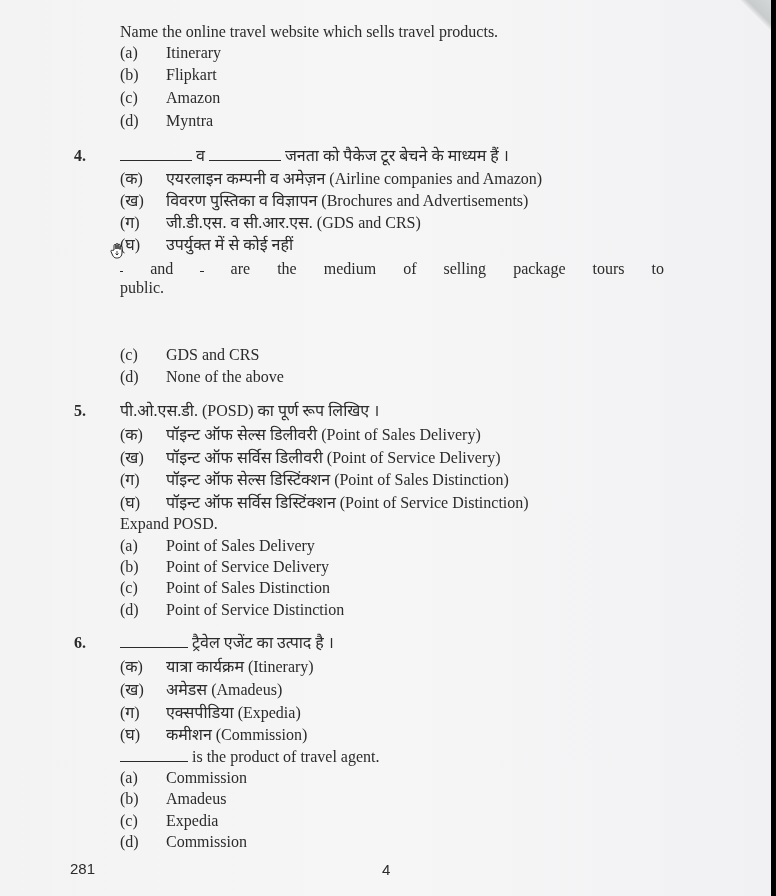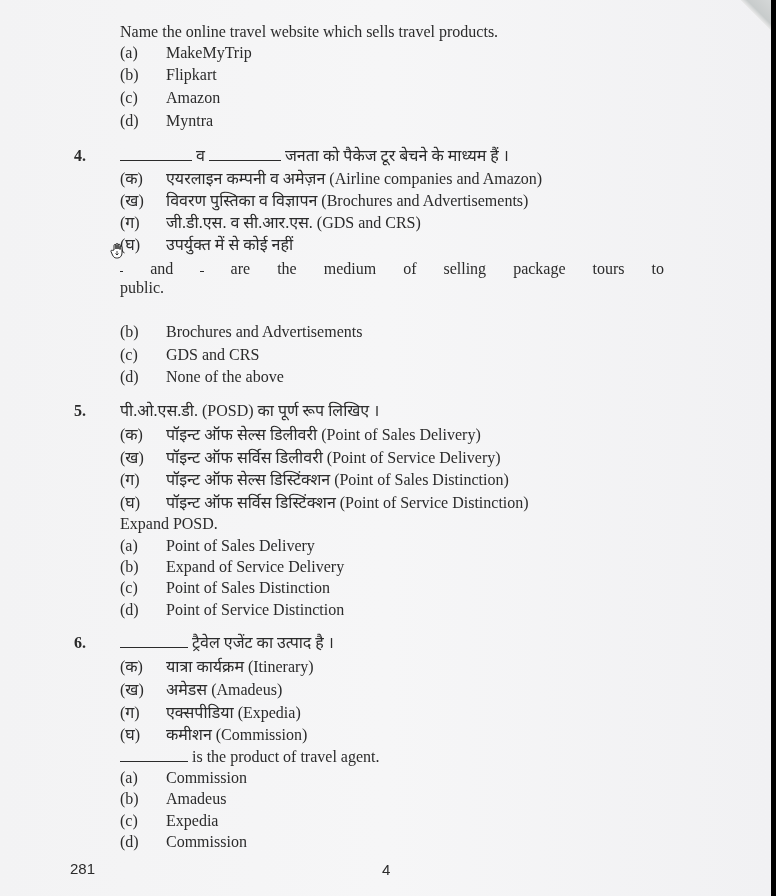--- a/index.html
+++ b/index.html
@@ -84,21 +84,21 @@
       width: 544px;
       gap: 27px;
     }
   </style>
 </head>
 <body>
 
 <div class="page">
 
   <div class="line" style="left:120px; top:22px;">Name the online travel website which sells travel products.</div>
-  <div class="line" style="left:120px; top:43px;"><span class="label">(a)</span><span>MakeMyTrip</span></div>
+  <div class="line" style="left:120px; top:43px;"><span class="label">(a)</span><span>Itinerary</span></div>
   <div class="line" style="left:120px; top:65px;"><span class="label">(b)</span><span>Flipkart</span></div>
   <div class="line" style="left:120px; top:88px;"><span class="label">(c)</span><span>Amazon</span></div>
   <div class="line" style="left:120px; top:111px;"><span class="label">(d)</span><span>Myntra</span></div>
 
   <div class="qnum" style="left:74px; top:146px;">4.</div>
   <div class="line" style="left:120px; top:146px;">
     <span class="blank" style="width:72px;"></span>
     <span>व</span>
     <span class="blank" style="width:72px;"></span>
     <span>जनता को पैकेज टूर बेचने के माध्यम हैं ।</span>
@@ -115,33 +115,32 @@
     <span>are</span>
     <span>the</span>
     <span>medium</span>
     <span>of</span>
     <span>selling</span>
     <span>package</span>
     <span>tours</span>
     <span>to</span>
   </div>
   <div class="line" style="left:120px; top:278px;">public.</div>
-  <div class="line" style="left:120px; top:322px;"><span class="label">(b)</span><span>Brochures and Advertisements</span></div>
   <div class="line" style="left:120px; top:345px;"><span class="label">(c)</span><span>GDS and CRS</span></div>
   <div class="line" style="left:120px; top:367px;"><span class="label">(d)</span><span>None of the above</span></div>
 
   <div class="qnum" style="left:74px; top:401px;">5.</div>
   <div class="line" style="left:120px; top:401px;">पी.ओ.एस.डी. (POSD) का पूर्ण रूप लिखिए ।</div>
   <div class="line" style="left:120px; top:425px;"><span class="hlabel">(क)</span><span>पॉइन्ट ऑफ सेल्स डिलीवरी (Point of Sales Delivery)</span></div>
   <div class="line" style="left:120px; top:448px;"><span class="hlabel">(ख)</span><span>पॉइन्ट ऑफ सर्विस डिलीवरी (Point of Service Delivery)</span></div>
   <div class="line" style="left:120px; top:470px;"><span class="hlabel">(ग)</span><span>पॉइन्ट ऑफ सेल्स डिस्टिंक्शन (Point of Sales Distinction)</span></div>
   <div class="line" style="left:120px; top:493px;"><span class="hlabel">(घ)</span><span>पॉइन्ट ऑफ सर्विस डिस्टिंक्शन (Point of Service Distinction)</span></div>
   <div class="line" style="left:120px; top:514px;">Expand POSD.</div>
   <div class="line" style="left:120px; top:536px;"><span class="label">(a)</span><span>Point of Sales Delivery</span></div>
-  <div class="line" style="left:120px; top:557px;"><span class="label">(b)</span><span>Expand of Service Delivery</span></div>
+  <div class="line" style="left:120px; top:557px;"><span class="label">(b)</span><span>Point of Service Delivery</span></div>
   <div class="line" style="left:120px; top:578px;"><span class="label">(c)</span><span>Point of Sales Distinction</span></div>
   <div class="line" style="left:120px; top:600px;"><span class="label">(d)</span><span>Point of Service Distinction</span></div>
 
   <div class="qnum" style="left:74px; top:633px;">6.</div>
   <div class="line" style="left:120px; top:633px;">
     <span class="blank" style="width:68px;"></span>
     <span>ट्रैवेल एजेंट का उत्पाद है ।</span>
   </div>
   <div class="line" style="left:120px; top:657px;"><span class="hlabel">(क)</span><span>यात्रा कार्यक्रम (Itinerary)</span></div>
   <div class="line" style="left:120px; top:680px;"><span class="hlabel">(ख)</span><span>अमेडस (Amadeus)</span></div>

